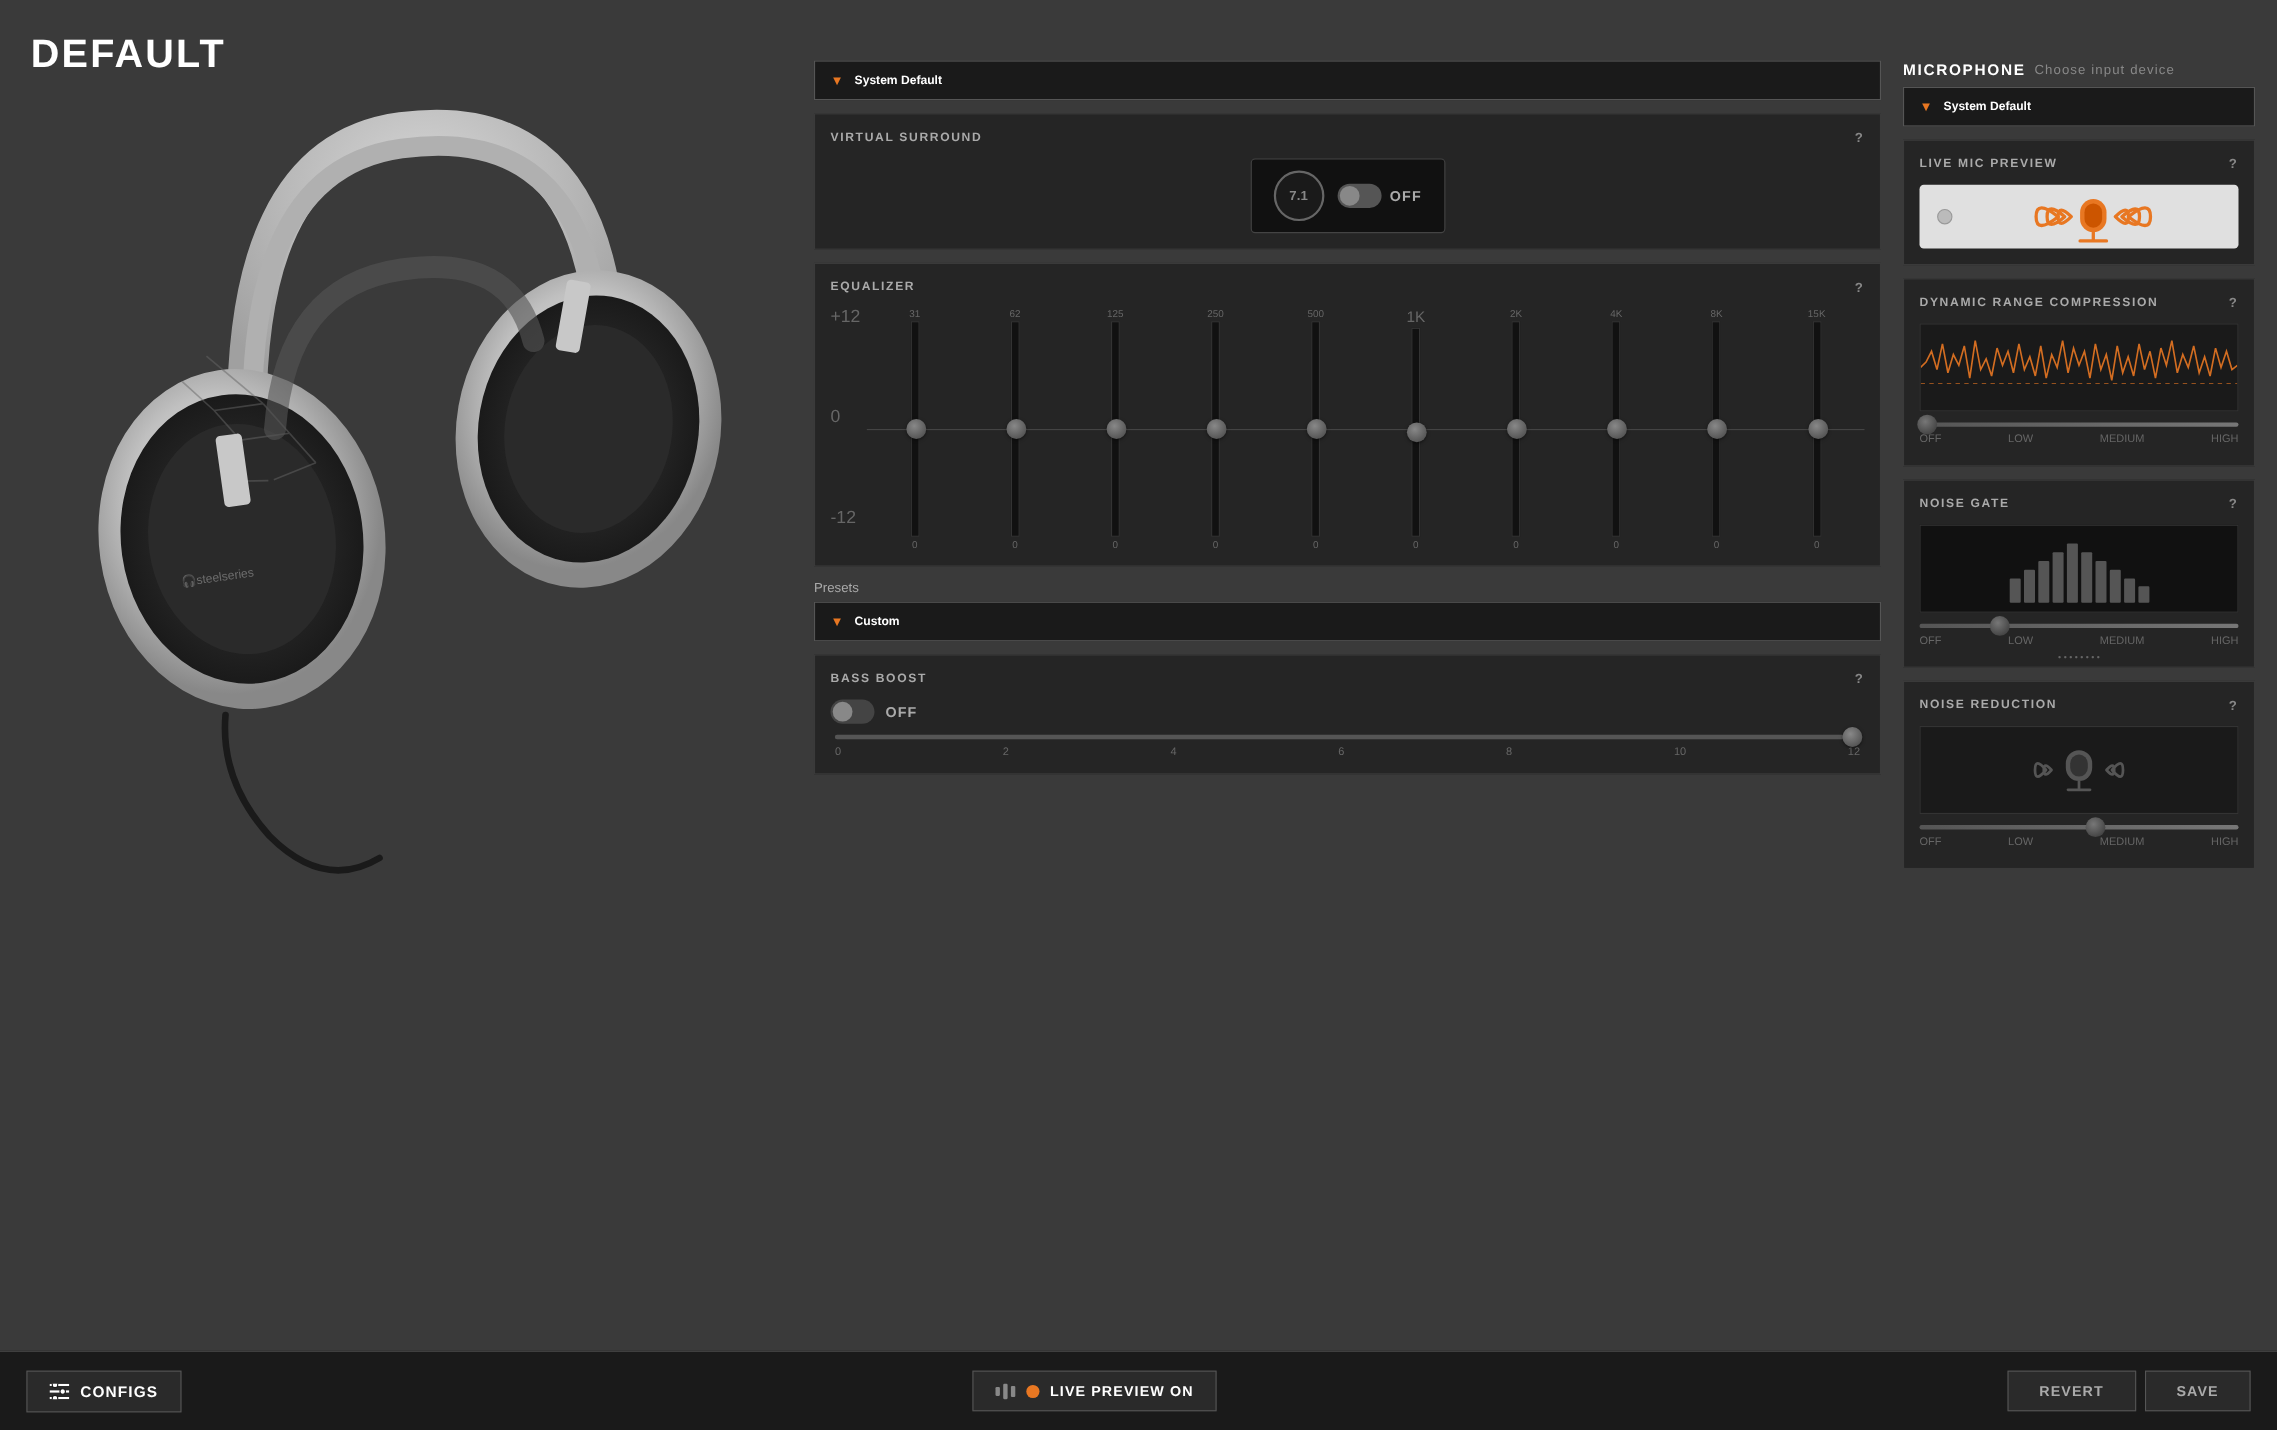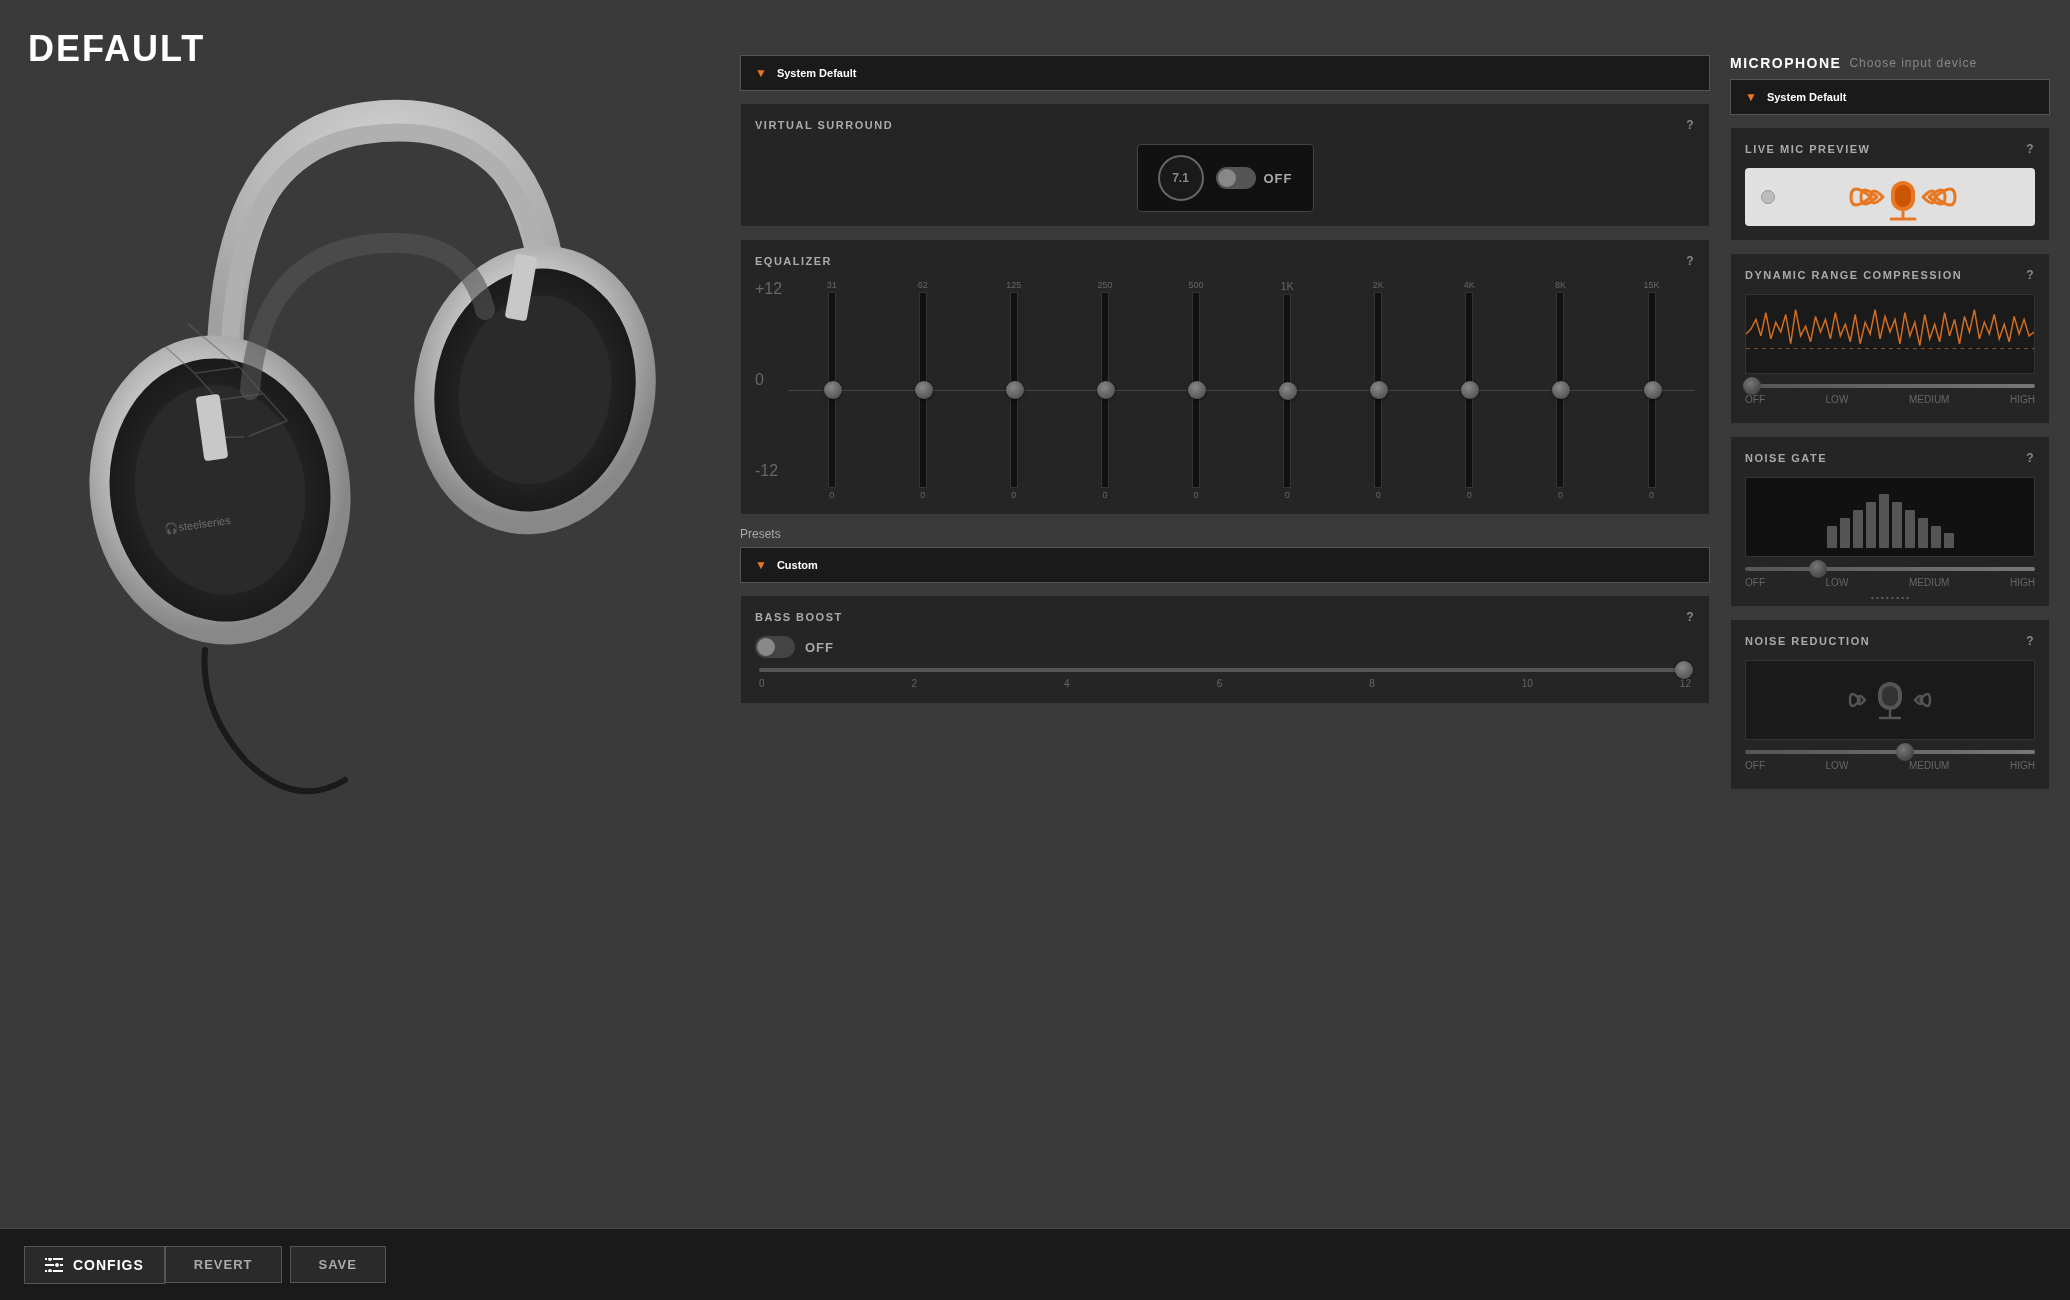--- a/index.html
+++ b/index.html
@@ -589,21 +589,21 @@
             <div style="font-size:9px;color:#666;margin-top:2px;">0</div>
           </div>
           <div style="flex:1;display:flex;flex-direction:column;align-items:center;">
             <div style="font-size:9px;color:#666;margin-bottom:2px;">500</div>
             <div style="flex:1;width:8px;background:#111;border:1px solid #333;position:relative;">
               <div class="eq-slider-handle"></div>
             </div>
             <div style="font-size:9px;color:#666;margin-top:2px;">0</div>
           </div>
           <div style="flex:1;display:flex;flex-direction:column;align-items:center;">
-            <div style="font-size:11px;color:#666;margin-bottom:2px;">1K</div>
+            <div style="font-size:14px;color:#666;margin-bottom:2px;">1K</div>
             <div style="flex:1;width:8px;background:#111;border:1px solid #333;position:relative;">
               <div class="eq-slider-handle"></div>
             </div>
             <div style="font-size:9px;color:#666;margin-top:2px;">0</div>
           </div>
           <div style="flex:1;display:flex;flex-direction:column;align-items:center;">
             <div style="font-size:9px;color:#666;margin-bottom:2px;">2K</div>
             <div style="flex:1;width:8px;background:#111;border:1px solid #333;position:relative;">
               <div class="eq-slider-handle"></div>
             </div>
@@ -821,18 +821,29 @@
       <rect x="0" y="0" width="18" height="2" fill="#fff"></rect>
       <rect x="0" y="6" width="18" height="2" fill="#fff"></rect>
       <rect x="0" y="12" width="18" height="2" fill="#fff"></rect>
       <circle cx="5" cy="1" r="2.5" fill="#fff" stroke="#1a1a1a" stroke-width="1"></circle>
       <circle cx="12" cy="7" r="2.5" fill="#fff" stroke="#1a1a1a" stroke-width="1"></circle>
       <circle cx="5" cy="13" r="2.5" fill="#fff" stroke="#1a1a1a" stroke-width="1"></circle>
     </svg>
     <span>CONFIGS</span>
   </div>
 
+  <div class="bottom-center">
+    <div class="live-preview-indicator">
+      <div class="live-bars">
+        <div class="live-bar" style="height:8px;"></div>
+        <div class="live-bar" style="height:14px;"></div>
+        <div class="live-bar" style="height:10px;"></div>
+      </div>
+      <div class="live-dot"></div>
+      <span class="live-text">LIVE PREVIEW ON</span>
+    </div>
+  </div>
 
   <div class="bottom-right">
     <button class="revert-btn">REVERT</button>
     <button class="save-btn">SAVE</button>
   </div>
 </div>
 
 </body></html>

